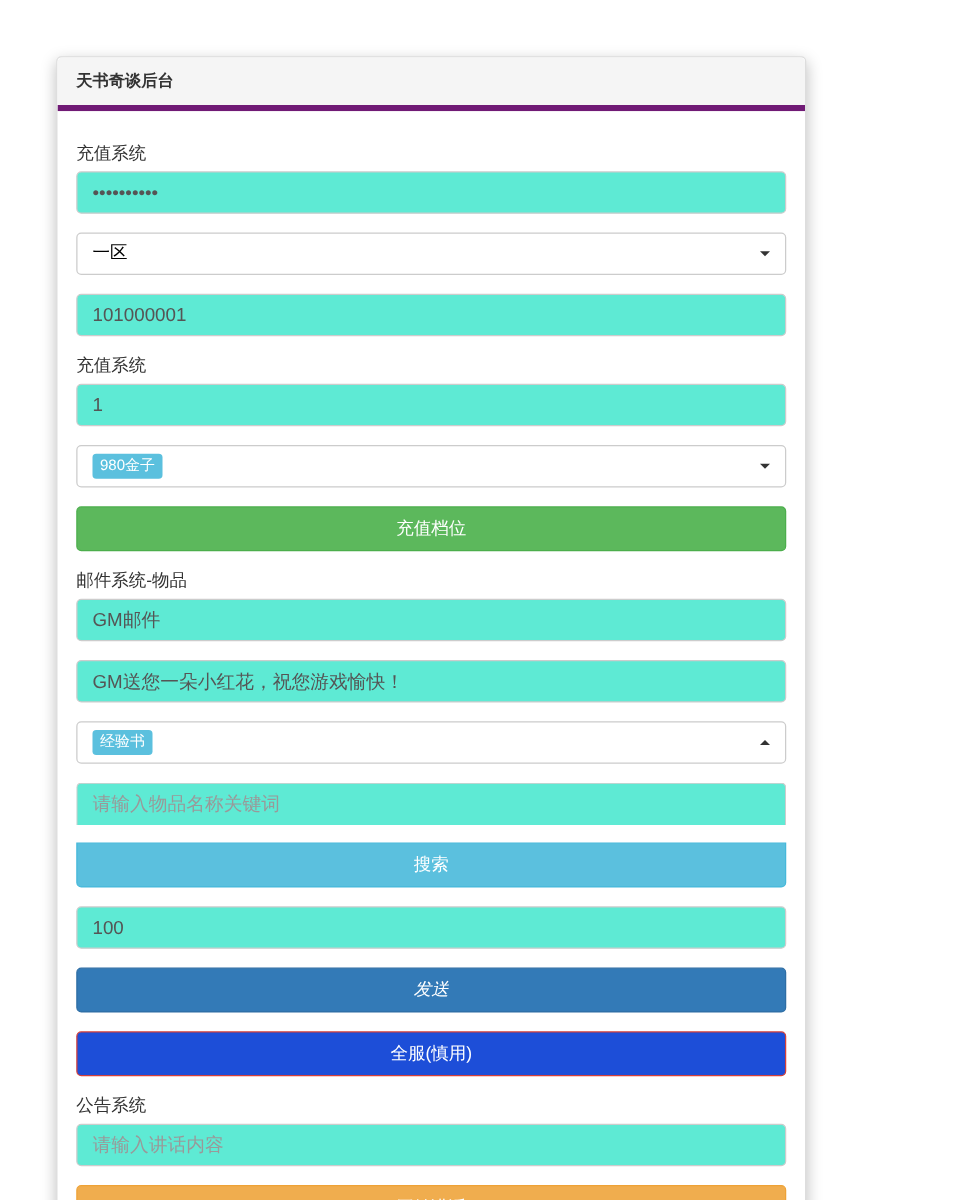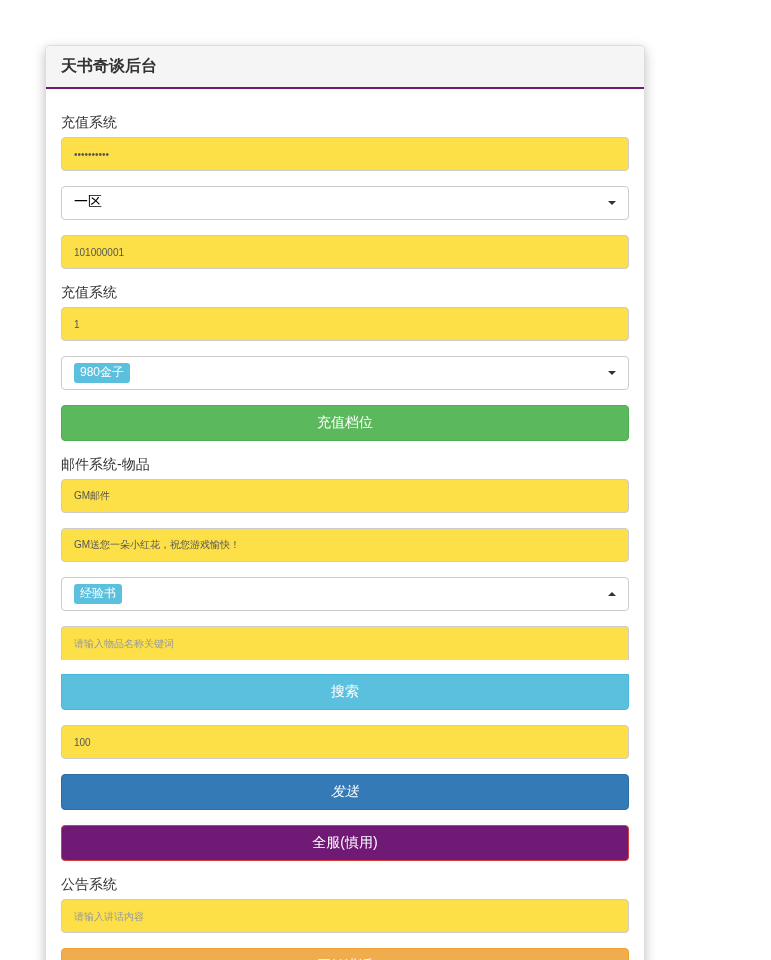--- a/index.html
+++ b/index.html
@@ -16,46 +16,46 @@
     }
     .panel {
       background: #fff;
       border: 1px solid #ddd;
       border-radius: 4px;
       box-shadow: 0 4px 12px rgba(0,0,0,0.25);
       width: 600px;
     }
     .panel-header {
       background: #f5f5f5;
-      border-bottom: 2px solid #701a75;
+      border-bottom: 5px solid #701a75;
       padding: 10px 15px;
       font-weight: bold;
-      font-size: 16px;
+      font-size: 13px;
       border-radius: 4px 4px 0 0;
     }
     .panel-body {
       padding: 15px;
     }
     .section-label {
       display: block;
       margin-top: 15px;
       margin-bottom: 5px;
       font-size: 14px;
       color: #333;
     }
     .section-label.first {
       margin-top: 10px;
     }
     .form-control {
       width: 100%;
       padding: 6px 12px;
-      font-size: 10px;
+      font-size: 15px;
       line-height: 1.42857;
       color: #555;
-      background: #fde047;
+      background: #5eead4;
       border: 1px solid #ccc;
       border-radius: 4px;
       height: 34px;
     }
     .form-control::placeholder {
       color: #999;
     }
     .form-control.mt {
       margin-top: 15px;
     }
@@ -119,21 +119,21 @@
     .btn-info {
       background: #5bc0de;
       border-color: #46b8da;
     }
     .btn-primary {
       background: #337ab7;
       border-color: #2e6da4;
       font-style: italic;
     }
     .btn-danger {
-      background: #701a75;
+      background: #1d4ed8;
       border-color: #d43f3a;
     }
     .btn-warning {
       background: #f0ad4e;
       border-color: #eea236;
     }
     .search-group {
       margin-top: 15px;
     }
     .search-group .form-control {

